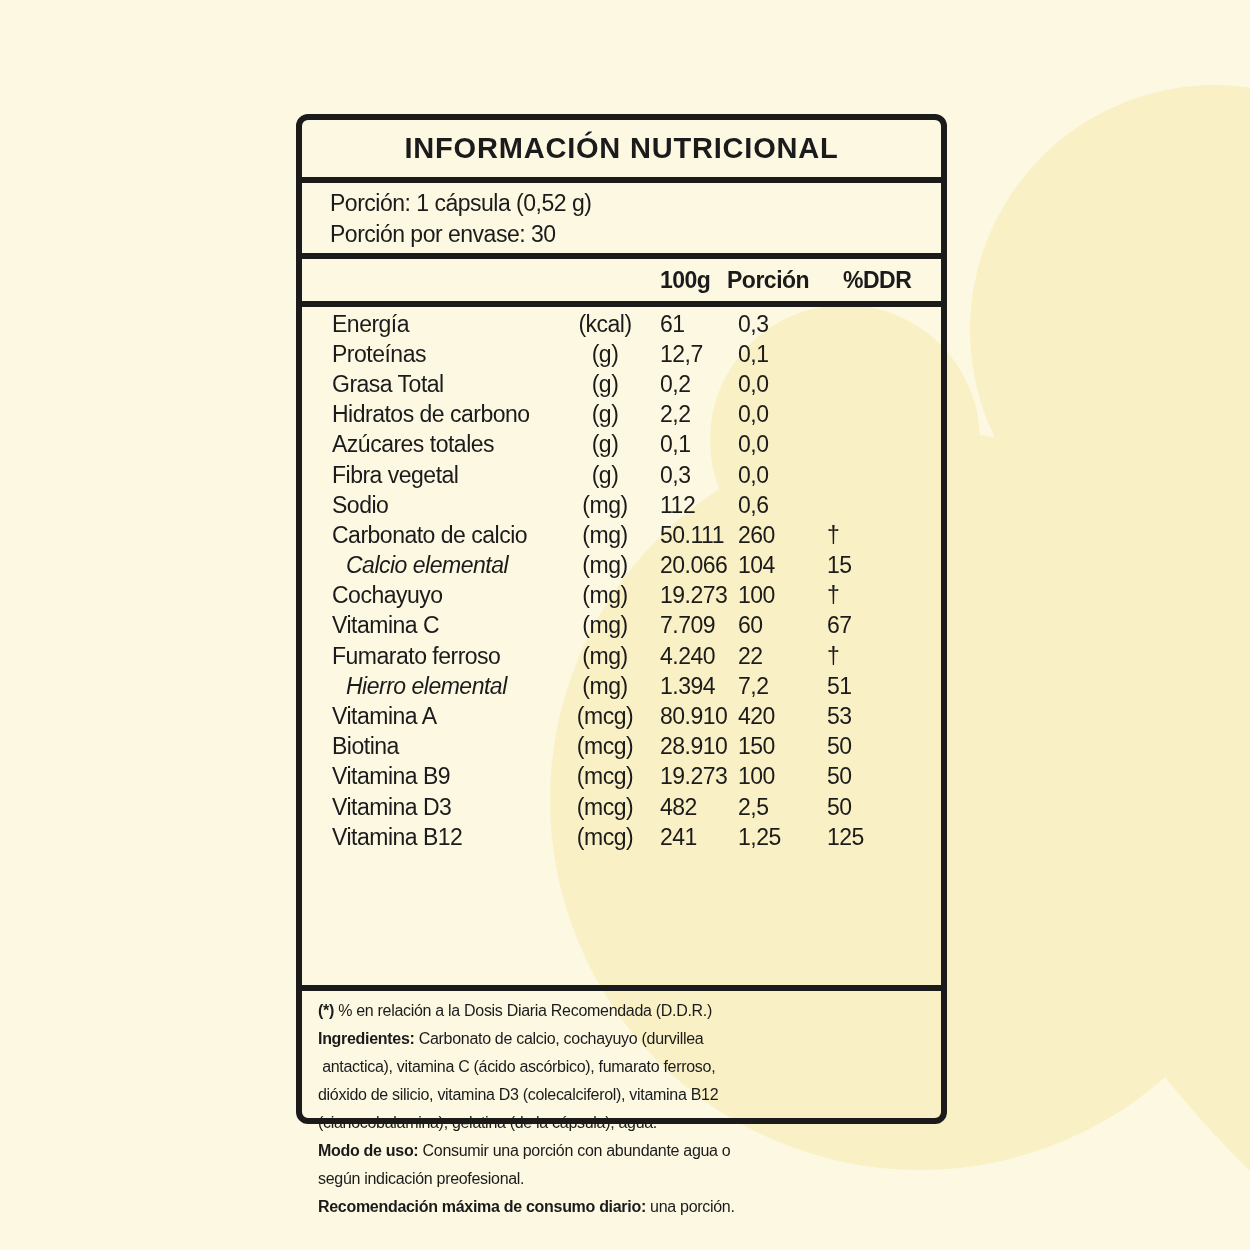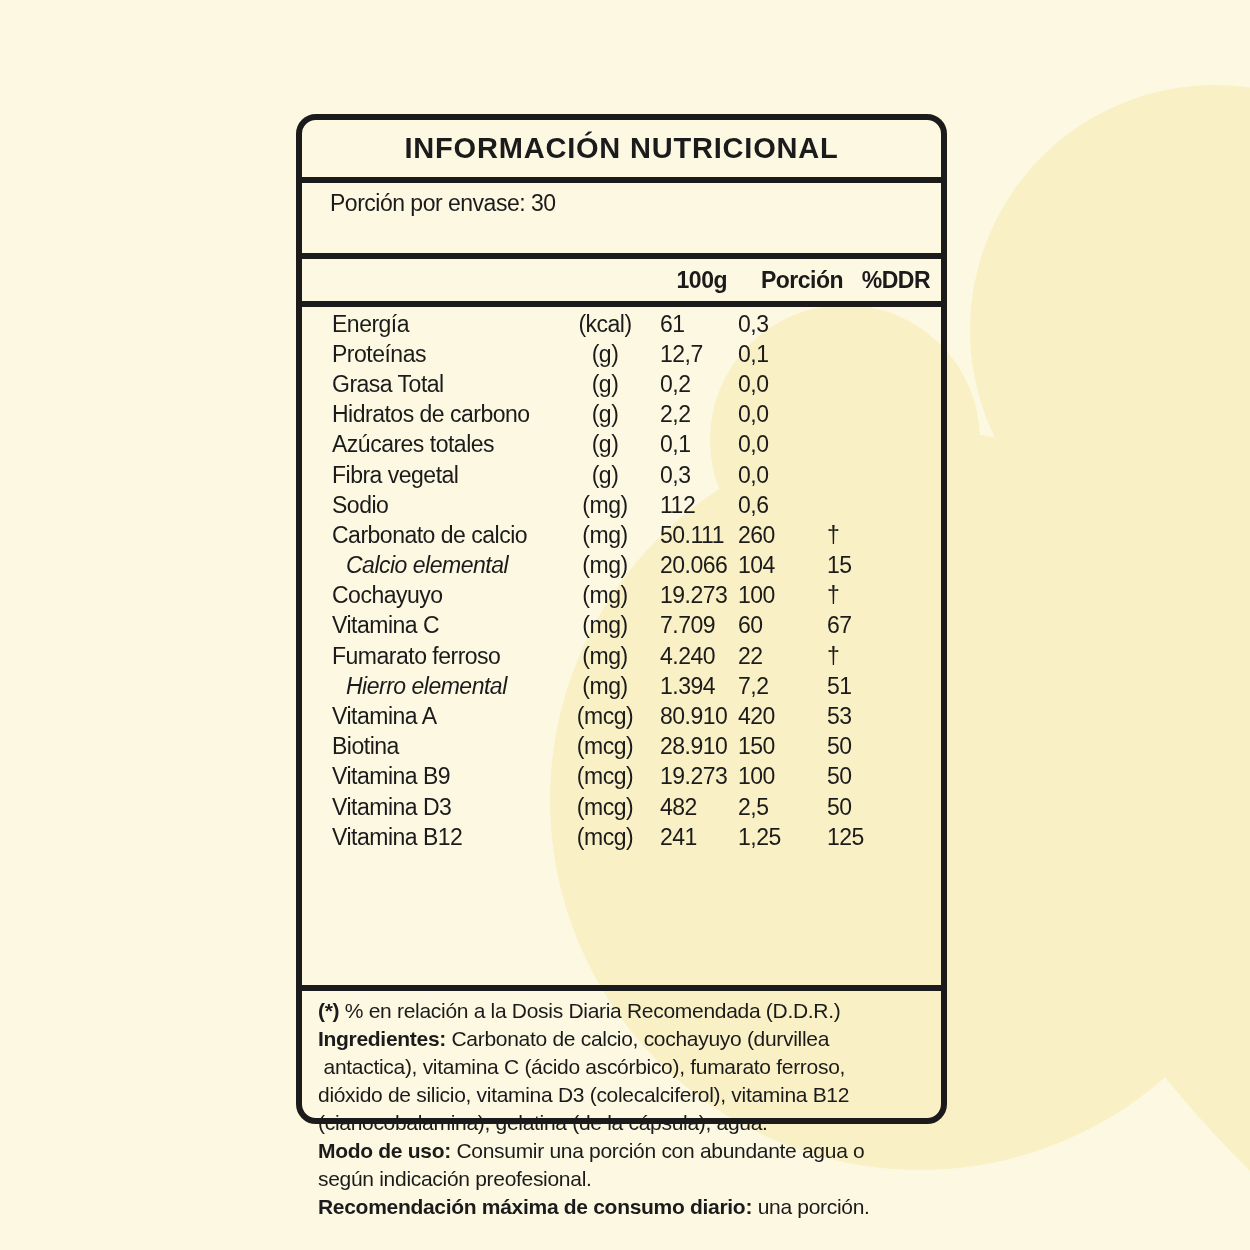--- a/index.html
+++ b/index.html
@@ -12,21 +12,21 @@
     position:absolute;inset:0;width:1250px;height:1250px;
     background:#FCF8E2;
     overflow:hidden;
   }
   .bg-svg{position:absolute;inset:0;}
   
   .label{
     position:absolute;
     left:296px;top:114px;width:651px;height:1010px;
     border:6px solid #1B1B1B;
-    border-radius:20px;
+    border-radius:12px;
     box-sizing:border-box;
     background:transparent;
     color:#1B1B1B;
     display:flex;flex-direction:column;
   }
   .divider{height:6px;background:#1B1B1B;flex:0 0 auto;}
   .sec{flex:0 0 auto;box-sizing:border-box;}
   .sec-title{
     height:57px;display:flex;align-items:center;justify-content:center;
   }
@@ -38,37 +38,37 @@
     font-size:23px;letter-spacing:-0.5px;line-height:31px;
   }
   .sec-colheads{
     height:42px;
     display:grid;
     grid-template-columns:218px 110px 67px 116px 87px;
     padding:0 11px 0 30px;
     align-items:center;
     font-size:23px;font-weight:700;letter-spacing:-0.5px;
   }
-  .sec-colheads .h{text-align:right;}
+  .sec-colheads .h{text-align:left;}
   .sec-table{
     height:678px;padding:2px 2px 0 30px;
     font-size:23px;letter-spacing:-0.5px;
   }
   .trow{
     display:grid;
     grid-template-columns:218px 110px 78px 89px 103px;
     height:30.2px;align-items:center;
   }
   .trow .c-name{text-align:left;white-space:nowrap;}
   .trow.sub .c-name{font-style:italic;padding-left:14px;}
   .trow .c-unit{text-align:center;}
   .trow .c-per100,.trow .c-portion,.trow .c-ddr{text-align:left;}
   .sec-footer{
     height:194px;padding:6px 14px 0 16px;
-    font-size:21px;letter-spacing:-0.3px;line-height:28px;
+    font-size:16px;letter-spacing:-0.3px;line-height:28px;
   }
   .fline{white-space:pre-wrap;}
   .fline b{font-weight:700;}
 </style>
 </head>
 <body>
 
 <div class="canvas">
 
   <svg class="bg-svg" width="1250" height="1250" viewBox="0 0 1250 1250">
@@ -82,20 +82,21 @@
 
   <div class="label">
 
     <div class="sec sec-title">
       <div class="title-text">INFORMACIÓN NUTRICIONAL</div>
     </div>
 
     <div class="divider"></div>
 
     <div class="sec sec-serving">
+      <div>Porción: 1 cápsula (0,52 g)</div>
       <div>Porción por envase: 30</div>
     </div>
 
     <div class="divider"></div>
 
     <div class="sec sec-colheads">
       <div class="h"></div>
       <div class="h"></div>
       <div class="h">100g</div>
       <div class="h">Porción</div>

